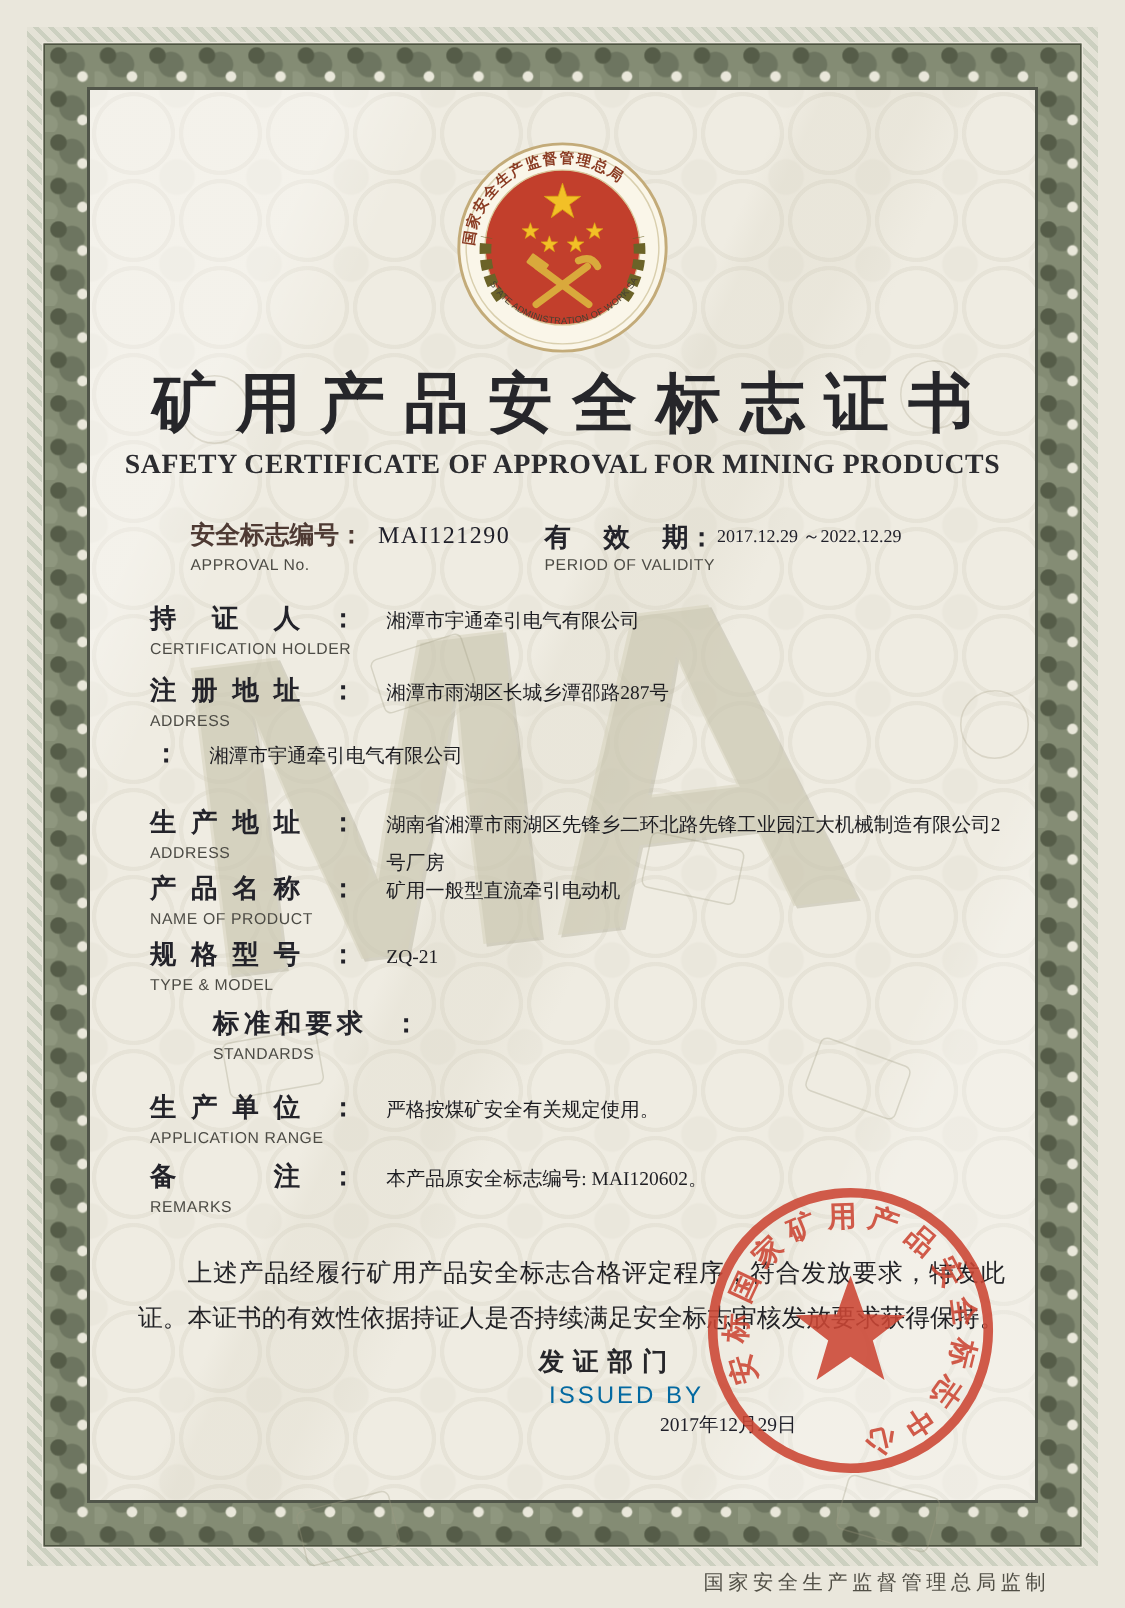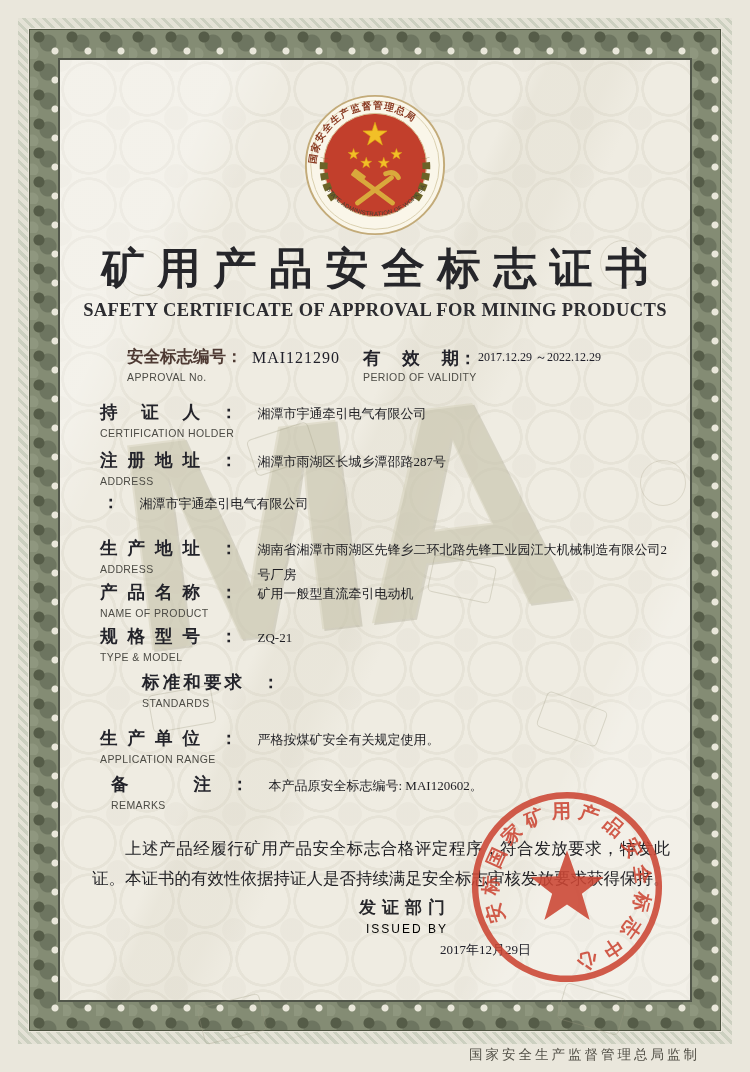--- a/index.html
+++ b/index.html
@@ -62,22 +62,22 @@
   .ap-val{position:absolute; left:252px; top:349px; font-size:16px; letter-spacing:1px;
     font-family:Liberation Serif, serif; color:#20202a;}
   .vd-label{position:absolute; left:363px; top:346px;}
   .vd-label .just{width:96px;}
   .vd-sub{position:absolute; left:363px; top:368px;}
   .vd-val{position:absolute; left:478px; top:349px; font-size:12px; color:#20202a;}
   .statement{position:absolute; left:92px; top:834px; width:578px; font-size:16.5px;
     line-height:30px; text-indent:2em; color:#222226; text-align:justify;}
   .issued{position:absolute; left:359px; top:896px; font-size:17px; font-weight:bold;
     letter-spacing:6px; color:#26262a;text-align:right;}
-  .issued-sub{position:absolute; left:366px; top:922px; font-size:12px; letter-spacing:2px;
-    color:#000000; font-family:"Liberation Sans",sans-serif;}
+  .issued-sub{position:absolute; left:366px; top:922px; font-size:16px; letter-spacing:2px;
+    color:#0369a1; font-family:"Liberation Sans",sans-serif;}
   .date{position:absolute; left:440px; top:941px; font-size:13px; color:#20202a;}
   .stamp{position:absolute; left:466px; top:786px; z-index:4; opacity:.88; pointer-events:none;}
   .footer{position:absolute; right:50px; bottom:8px; font-size:13.5px; letter-spacing:3px;
     color:#514f46; z-index:3;}
 </style>
 </head>
 <body>
 
 <div class="paper">
 
@@ -207,21 +207,21 @@
       <span class="colon">：</span>
     </div>
     <div class="row" style="top:726px;">
       <div class="lab-col">
           <span class="lab just">生产单位</span>
         <span class="sub-en">APPLICATION RANGE</span>
         </div>
       <span class="colon">：</span>
       <div class="fvalue val">严格按煤矿安全有关规定使用。</div>
     </div>
-    <div class="row" style="top:772px;margin-left:11px;">
+    <div class="row" style="top:772px;">
       <div class="lab-col">
           <span class="lab just">备注</span>
         <span class="sub-en">REMARKS</span>
         </div>
       <span class="colon">：</span>
       <div class="fvalue val">本产品原安全标志编号: MAI120602。</div>
     </div>
 
     <div class="statement">上述产品经履行矿用产品安全标志合格评定程序，符合发放要求，特发此证。本证书的有效性依据持证人是否持续满足安全标志审核发放要求获得保持。</div>
 

